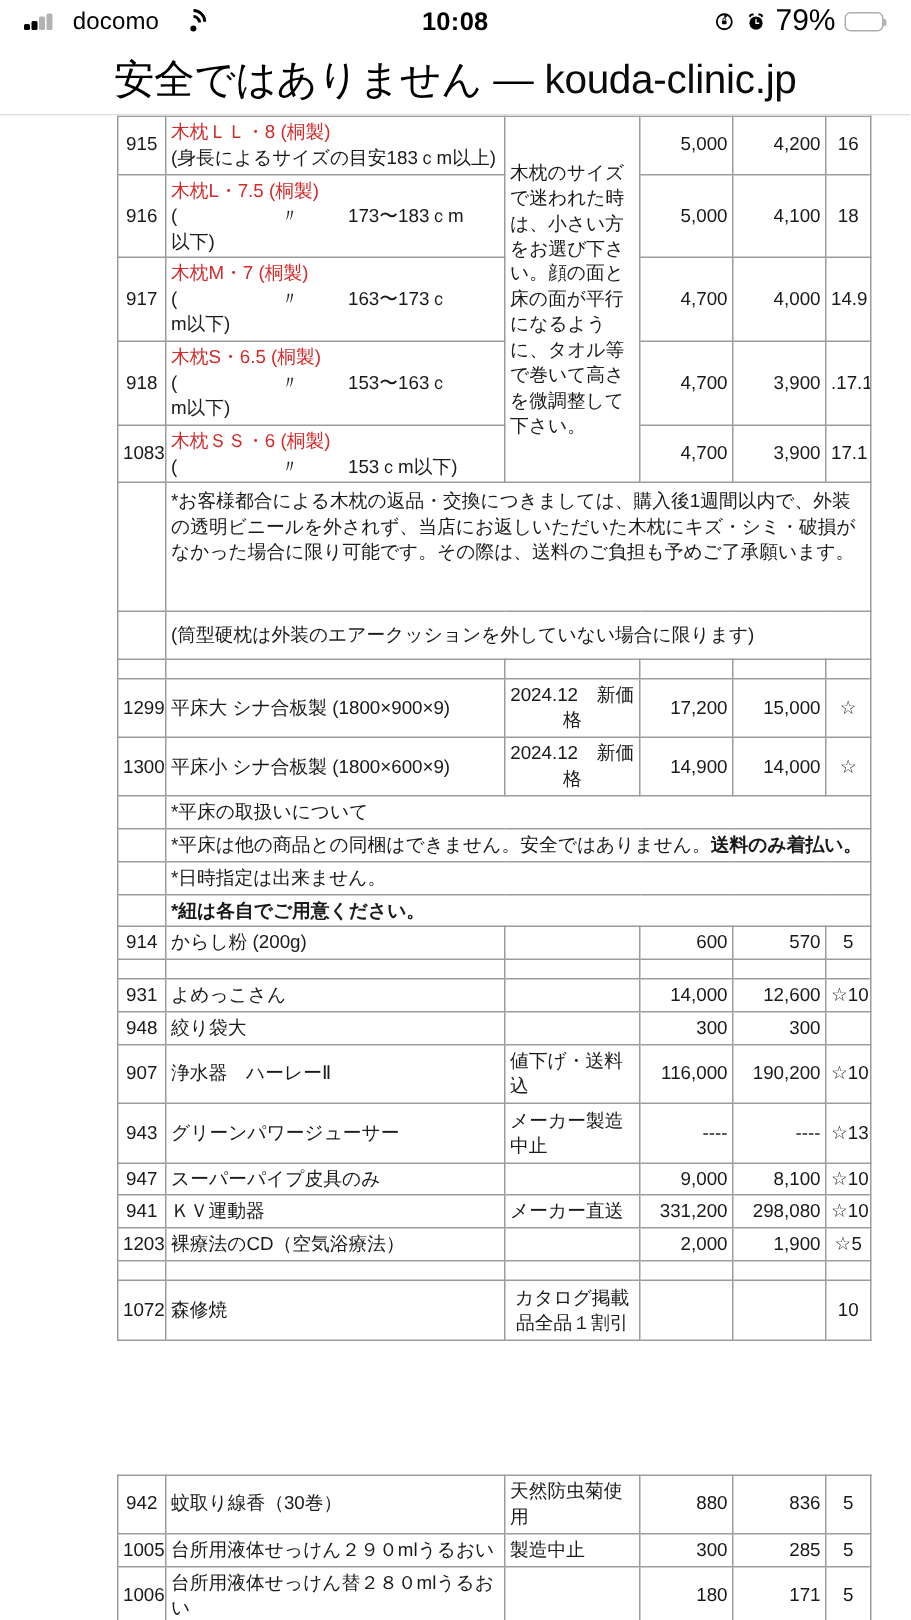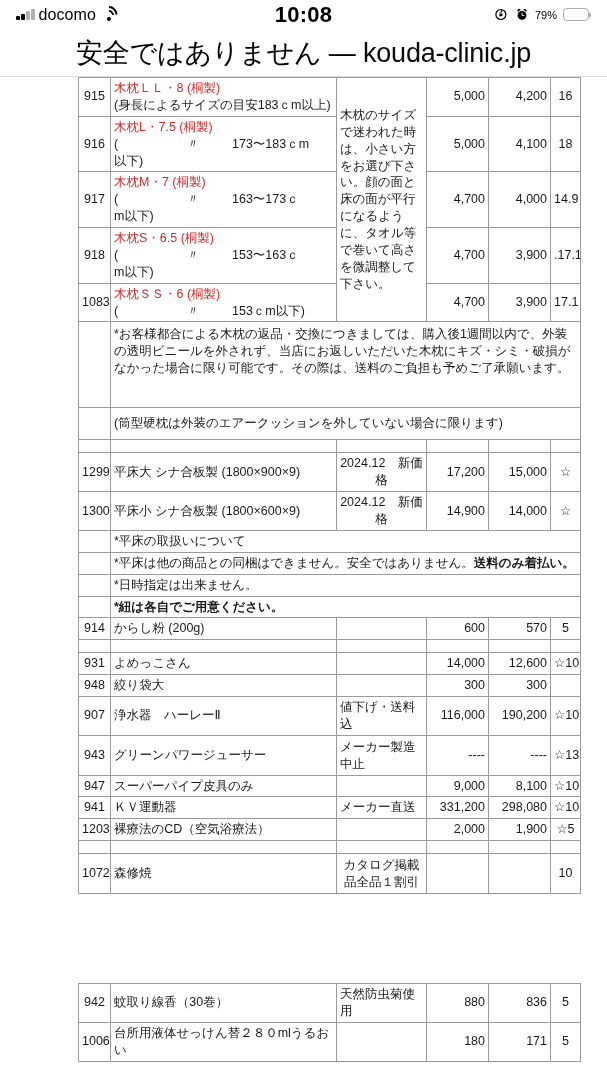--- a/index.html
+++ b/index.html
@@ -15,32 +15,32 @@
   .statusbar {
     position: relative;
     height: 29px;
     width: 607px;
     display: flex;
     align-items: center;
     padding: 0 18px 0 16px;
     background: #ffffff;
     color: #000;
   }
-  .sb-left { display: flex; align-items: center; gap: 4px; }
+  .sb-left { display: flex; align-items: center; gap: 14px; }
   .sb-center {
     position: absolute; left: 0; right: 0; top: 0; height: 29px;
     display: flex; align-items: center; justify-content: center;
     pointer-events: none;
   }
   .sb-right {
     margin-left: auto; display: flex; align-items: center; gap: 6px;
   }
-  .sb-time { font-size: 22px; font-weight: bold; letter-spacing: .2px; text-align: center; }
+  .sb-time { font-size: 17px; font-weight: bold; letter-spacing: .2px; text-align: center; }
   .sb-carrier { font-size: 16px; font-weight: 500; letter-spacing: .1px; }
-  .sb-batt-pct { font-size: 11px; font-weight: 500; }
+  .sb-batt-pct { font-size: 20px; font-weight: 500; }
 
   .bars { display: flex; align-items: flex-end; gap: 1.5px; height: 11px; }
   .bars i { width: 3.5px; background: #000; border-radius: 1px; display: block; }
   .bars i:nth-child(1) { height: 4px; }
   .bars i:nth-child(2) { height: 6.5px; }
   .bars i:nth-child(3) { height: 9px; opacity: .30; }
   .bars i:nth-child(4) { height: 11px; opacity: .30; }
 
   .wifi { position: relative; width: 17px; height: 13px; }
   .wifi s {
@@ -502,20 +502,28 @@
       <tbody>
         <tr>
           <td class="code">942</td>
           <td class="name red">蚊取り線香（30巻）</td>
           <td class="note">天然防虫菊使用</td>
           <td class="num list">880</td>
           <td class="num sale">836</td>
           <td class="pt">5</td>
         </tr>
         <tr>
+          <td class="code">1005</td>
+          <td class="name red">台所用液体せっけん２９０mlうるおい</td>
+          <td class="note">製造中止</td>
+          <td class="num list">300</td>
+          <td class="num sale">285</td>
+          <td class="pt">5</td>
+        </tr>
+        <tr>
           <td class="code">1006</td>
           <td class="name red">台所用液体せっけん替２８０mlうるおい</td>
           <td class="note"></td>
           <td class="num list">180</td>
           <td class="num sale">171</td>
           <td class="pt">5</td>
         </tr>
 
       </tbody>
     </table>

